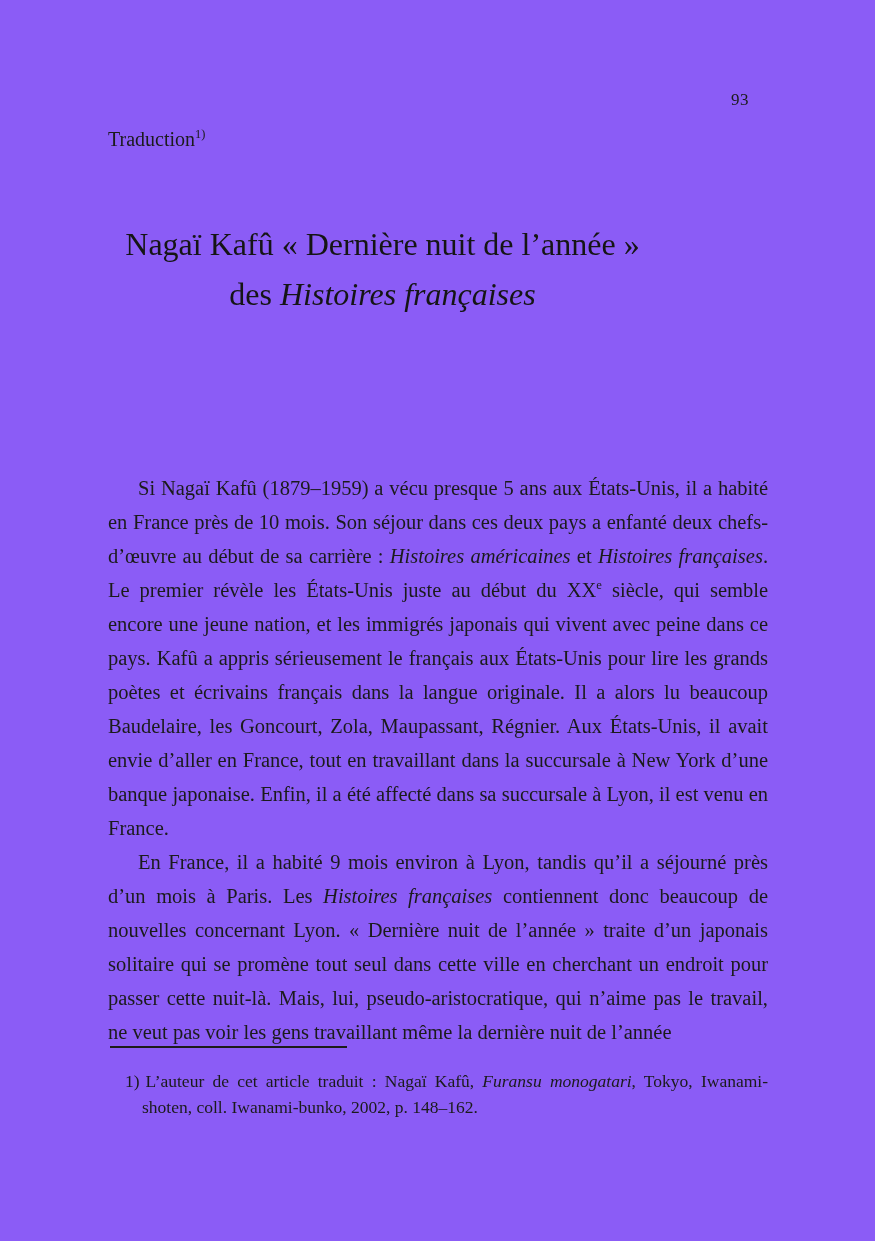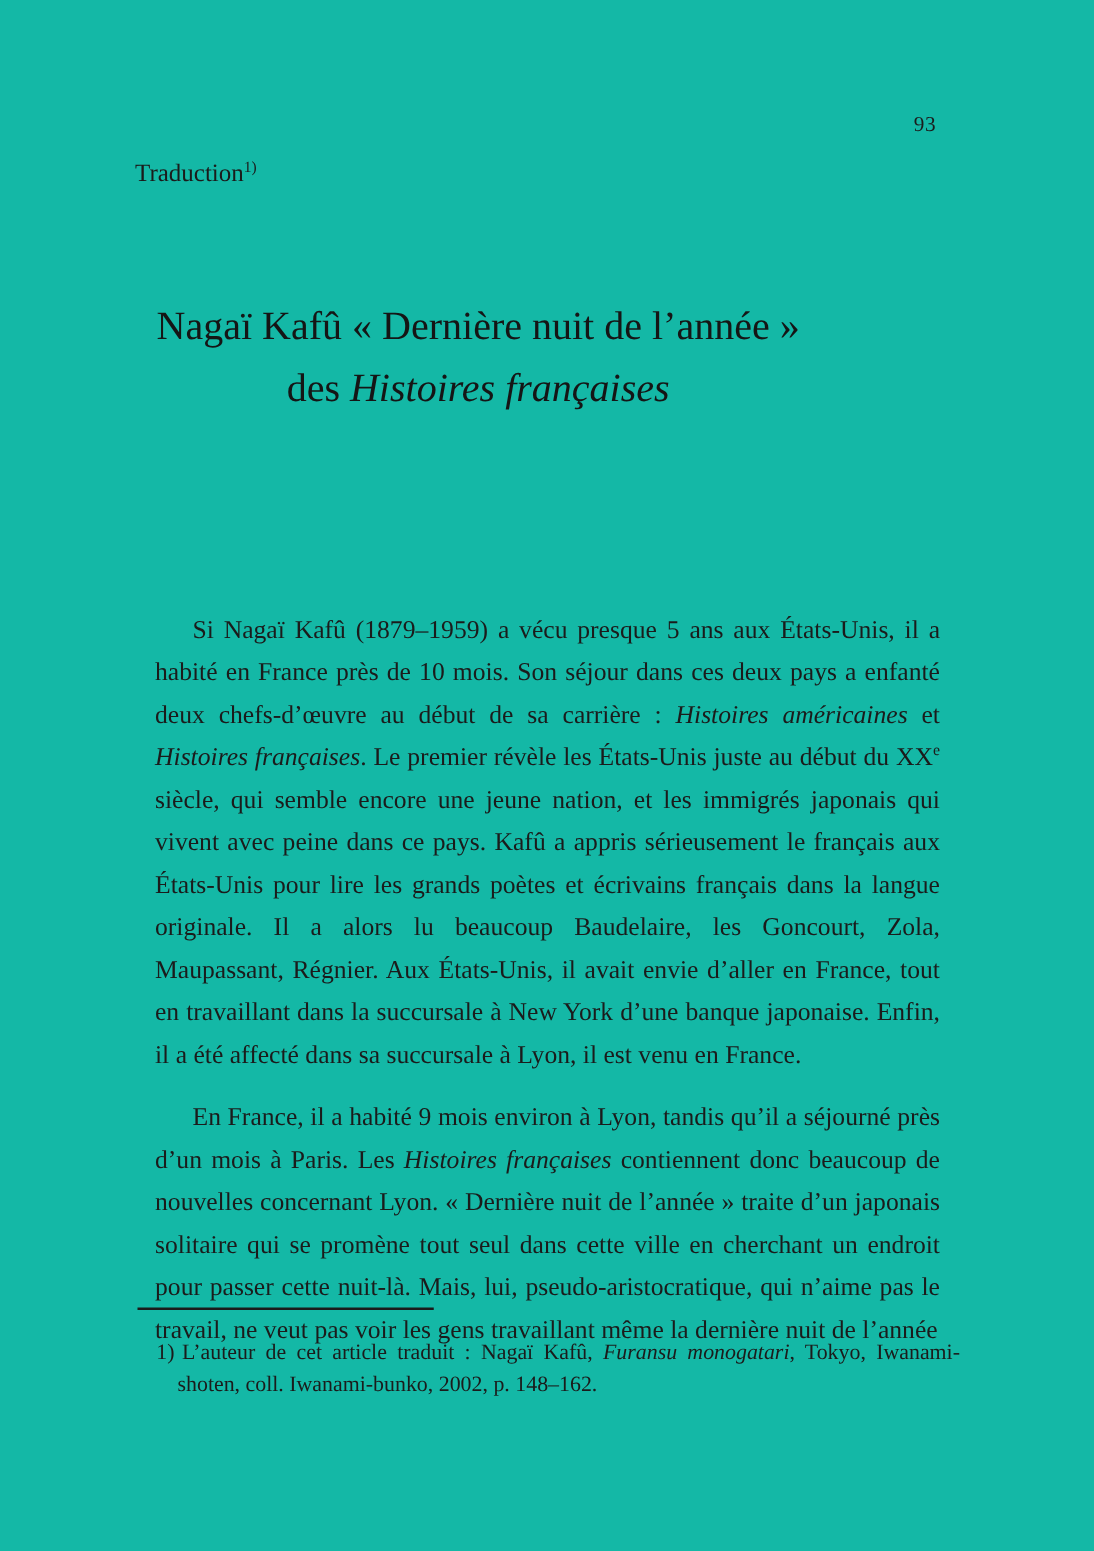--- a/index.html
+++ b/index.html
@@ -4,21 +4,21 @@
 <style>
   html, body {
     margin: 0;
     padding: 0;
     background: #ffffff;
   }
   .page {
     position: relative;
     width: 875px;
     height: 1241px;
-    background: #14b8a6;
+    background: #8b5cf6;
     color: #1b1b1b;
     font-family: "Liberation Serif", "DejaVu Serif", serif;
     overflow: hidden;
   }
   .page-number {
     position: absolute;
     top: 90px;
     right: 126px;
     font-size: 17px;
     letter-spacing: 0.5px;
@@ -37,21 +37,20 @@
   }
   .title-block {
     position: absolute;
     top: 219px;
     left: 0;
     width: 765px;
     text-align: center;
     font-size: 32px;
     line-height: 50px;
     color: #151515;
-    margin-top: 16px;
   }
   .author-line {
     position: absolute;
     top: 379px;
     left: 108px;
     right: 142px;
     text-align: right;
     font-size: 27px;
   }
   .author-family {
@@ -61,21 +60,21 @@
   .body-text {
     position: absolute;
     top: 471px;
     left: 108px;
     width: 660px;
     font-size: 20.5px;
     line-height: 34px;
     text-align: justify;
   }
   .body-text p {
-    margin: 16px;
+    margin: 0;
     text-indent: 30px;
   }
   .footnote-block {
     position: absolute;
     top: 1046px;
     left: 108px;
     width: 660px;
   }
   .footnote-rule {
     width: 237px;

